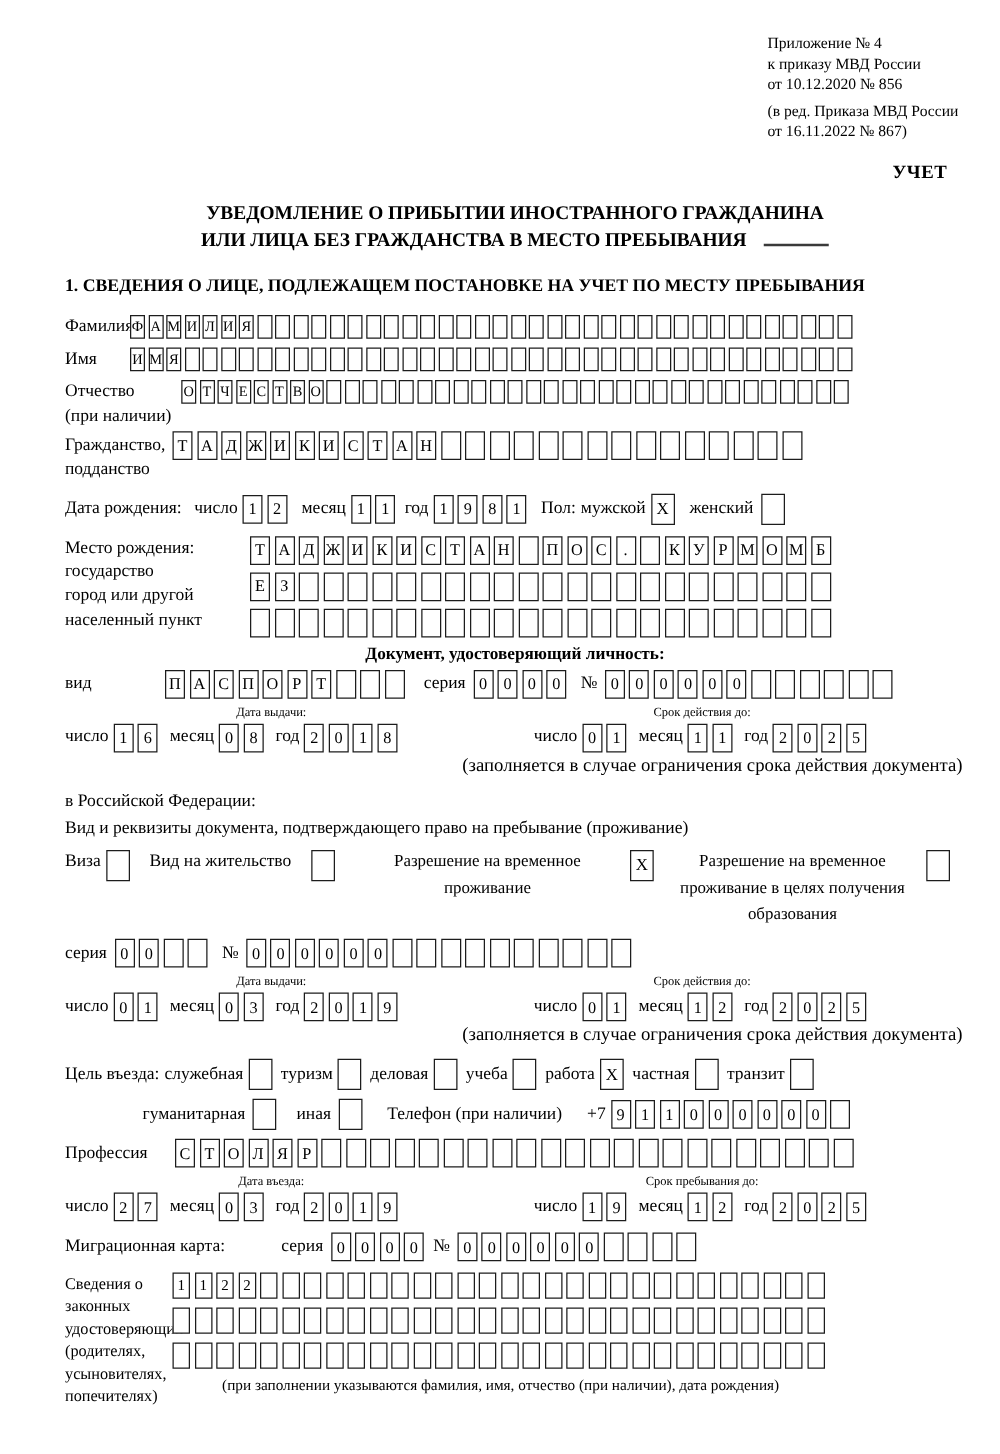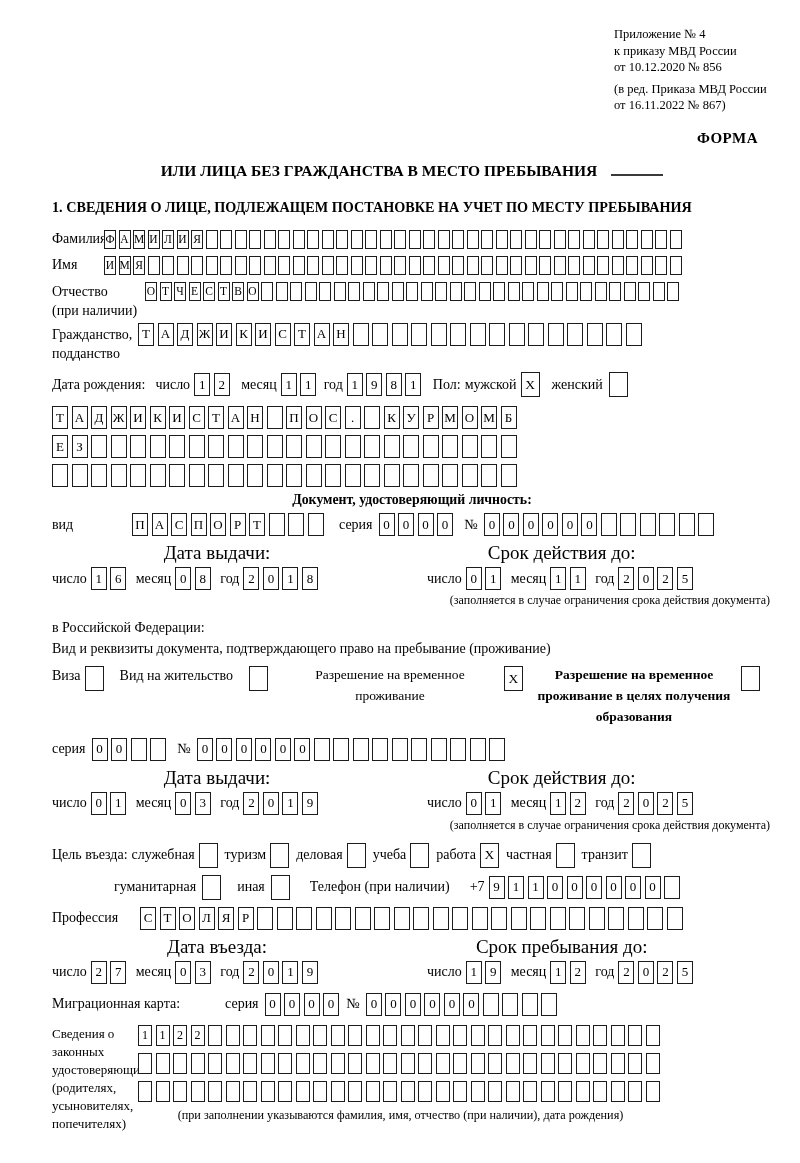--- a/index.html
+++ b/index.html
@@ -29,52 +29,53 @@
   .cell-r { width: 14px; height: 21px; margin-right: 3.5px; font-size: 12px; }
   .cbox { border: 1.5px solid #1c1c1c; width: 19px; height: 25px; display: inline-flex; align-items: center; justify-content: center; font-size: 13.5px; flex: none; background: #fff; }
   .mt-2 { margin-top: -2px; }
   .ml4 { margin-left: 4px; } .ml8 { margin-left: 8px; } .ml12 { margin-left: 12px; }
   .ml16 { margin-left: 16px; } .ml20 { margin-left: 20px; } .ml45 { margin-left: 45px; }
   .mr4 { margin-right: 4px; } .mr6 { margin-right: 6px; }
   .mb6 { margin-bottom: 6px; }
   .center-h { text-align: center; font-weight: bold; font-size: 13.8px; margin-top: 5px; }
   .datepair { display: flex; margin-top: 4px; }
   .dategroup { flex: none; }
-  .dg-head { text-align: center; margin-top: 2px; font-size: 19px; }
+  .dg-head { text-align: center; margin-top: 2px; font-size: 10px; }
   .dg-row { display: flex; align-items: center; margin-top: 3px; }
   .dg-row .sublbl { margin-right: 4px; margin-left: 6px; }
   .dg-row .sublbl:first-child { margin-left: 0; }
-  .note { font-size: 12px; text-align: right; margin-top: 3px; padding-right: 2px; }
+  .note { font-size: 15px; text-align: right; margin-top: 3px; padding-right: 2px; }
   .intro { margin-top: 9px; line-height: 1.5; font-size: 14px; }
   .options { display: flex; align-items: flex-start; margin-top: 6px; }
   .optblock { flex: none; text-align: center; font-size: 13.5px; line-height: 1.55; }
-  .ob210 { width: 212px; } .ob195 { width: 198px; font-weight: bold; }
+  .ob210 { width: 212px; } .ob195 { width: 198px; }
   .options .cbox { margin-top: 1px; }
   .purposerow { display: flex; align-items: center; margin-top: 10px; }
   .purposerow .sublbl { margin-right: 4px; }
   .purposerow .cbox { margin-right: 7px; }
   .repnote { font-size: 12.2px; margin-top: 6px; text-align: center; }
   .cellcol { flex: none; }
 </style>
 </head>
 <body>
 
 <div class="page">
 
   <div class="appendix">
     <div>Приложение № 4</div>
     <div>к приказу МВД России</div>
     <div>от 10.12.2020 № 856</div>
     <div class="edition-gap">(в ред. Приказа МВД России</div>
     <div>от 16.11.2022 № 867)</div>
   </div>
 
-  <div class="forma">ФОРМА</div>
+  <div class="forma">УЧЕТ</div>
 
   <div class="title">
+    <div>УВЕДОМЛЕНИЕ О ПРИБЫТИИ ИНОСТРАННОГО ГРАЖДАНИНА</div>
     <div>
       <span>ИЛИ ЛИЦА БЕЗ ГРАЖДАНСТВА В МЕСТО ПРЕБЫВАНИЯ</span><span class="title-underline"></span>
     </div>
   </div>
 
   <div class="section-h">1. СВЕДЕНИЯ О ЛИЦЕ, ПОДЛЕЖАЩЕМ ПОСТАНОВКЕ НА УЧЕТ ПО МЕСТУ ПРЕБЫВАНИЯ</div>
 
   <div class="row" style="margin-top:14px">
     <div class="lbl w52">Фамилия</div>
     <div class="cells">
@@ -268,20 +269,26 @@
         <span class="cell cell-m">1</span>
       </span>
     <span class="sublbl ml8 mr4">Пол:</span>
     <span class="sublbl mr4">мужской</span>
     <span class="cbox">X</span>
     <span class="sublbl ml12 mr6">женский</span>
     <span class="cbox"></span>
   </div>
 
   <div class="row top" style="margin-top:9px">
+    <div class="lblcol w148">
+      <div>Место рождения:</div>
+      <div>государство</div>
+      <div>город или другой</div>
+      <div>населенный пункт</div>
+    </div>
     <div class="cellcol">
       <div class="cells mb6">
           <span class="cell cell-m">Т</span>
           <span class="cell cell-m">А</span>
           <span class="cell cell-m">Д</span>
           <span class="cell cell-m">Ж</span>
           <span class="cell cell-m">И</span>
           <span class="cell cell-m">К</span>
           <span class="cell cell-m">И</span>
           <span class="cell cell-m">С</span>

